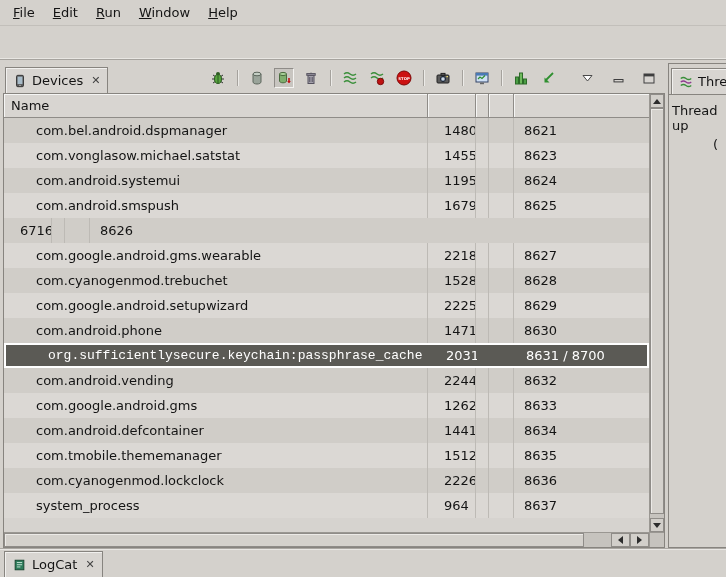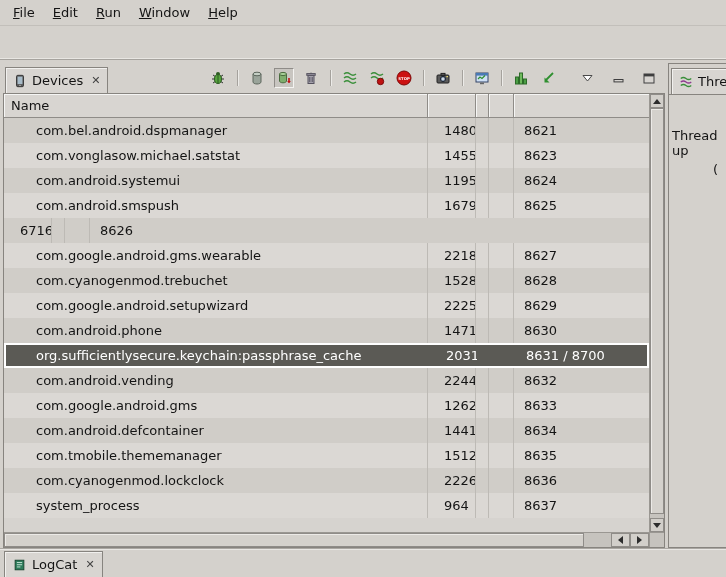--- a/index.html
+++ b/index.html
@@ -51,42 +51,42 @@
   .row.even { background:var(--row-even,#dbd8d4); }
   .cell { height:100%; display:flex; align-items:center; border-right:1px solid var(--grid-line,#bdbab5);
           overflow:hidden; white-space:nowrap; }
   .cell.name { width:424px; padding-left:32px; }
   .cell.pid  { width:48px; padding-left:16px; }
   .cell.c1 { width:13px; } .cell.c2 { width:25px; }
   .cell.port { flex:1; padding-left:10px; border-right:none; }
   .row.selected { background:var(--selection-bg,#5b5a55); color:var(--selection-text,#fff);
                   border:2px solid #fff; }
   .row.selected .cell { border-right-color:transparent; }
-  .row.selected .cell.name { padding-left:30px; }
+  .row.selected .cell.name { padding-left:42px;font-family:Liberation Mono, monospace; }
   
   .vscrollbar { width:15px; display:flex; flex-direction:column; background:#c6c3be;
                 border-left:1px solid #9a9792; }
   .sb-btn { flex:0 0 auto; background:#d2cfca; border:1px solid #8f8c88;
             display:flex; align-items:center; justify-content:center; }
   .vscrollbar .sb-btn { height:14px; }
   .vtrack { flex:1; position:relative; }
   .vthumb { position:absolute; left:0; right:0; top:0; bottom:4px; background:#d4d1cc;
             border:1px solid #8f8c88; box-shadow:inset 1px 1px 0 #eceae7; }
   .hscroll-row { height:15px; display:flex; flex:0 0 auto; border-top:1px solid #9a9792; background:#c6c3be; }
   .hthumb { width:580px; background:#d4d1cc; border:1px solid #8f8c88; box-shadow:inset 1px 1px 0 #eceae7; }
   .hspacer { flex:1; }
   .hscroll-row .sb-btn { width:19px; }
   .sb-corner { width:15px; background:#c6c3be; border-left:1px solid #9a9792; border-top:1px solid #9a9792; }
   .tri-up    { width:0;height:0;border-left:4px solid transparent;border-right:4px solid transparent;border-bottom:5px solid #2c2c2c; }
   .tri-down  { width:0;height:0;border-left:4px solid transparent;border-right:4px solid transparent;border-top:5px solid #2c2c2c; }
   .tri-left  { width:0;height:0;border-top:4px solid transparent;border-bottom:4px solid transparent;border-right:5px solid #2c2c2c; }
   .tri-right { width:0;height:0;border-top:4px solid transparent;border-bottom:4px solid transparent;border-left:5px solid #2c2c2c; }
   
   .threads-content { flex:1; padding-top:8px; border-top:1px solid var(--border-dark,#87847f); }
-  .threads-line1 { padding-left:3px;margin-top:25px; }
+  .threads-line1 { padding-left:3px; }
   .threads-line2 { padding-left:44px; margin-top:4px; }
   
   .bottom-bar { height:29px; border-top:1px solid #aaa7a2; box-shadow:inset 0 1px 0 #e9e7e4;
                 display:flex; align-items:flex-start; padding-left:2px; }
 </style>
 </head>
 <body>
 
 <div class="app">
 

